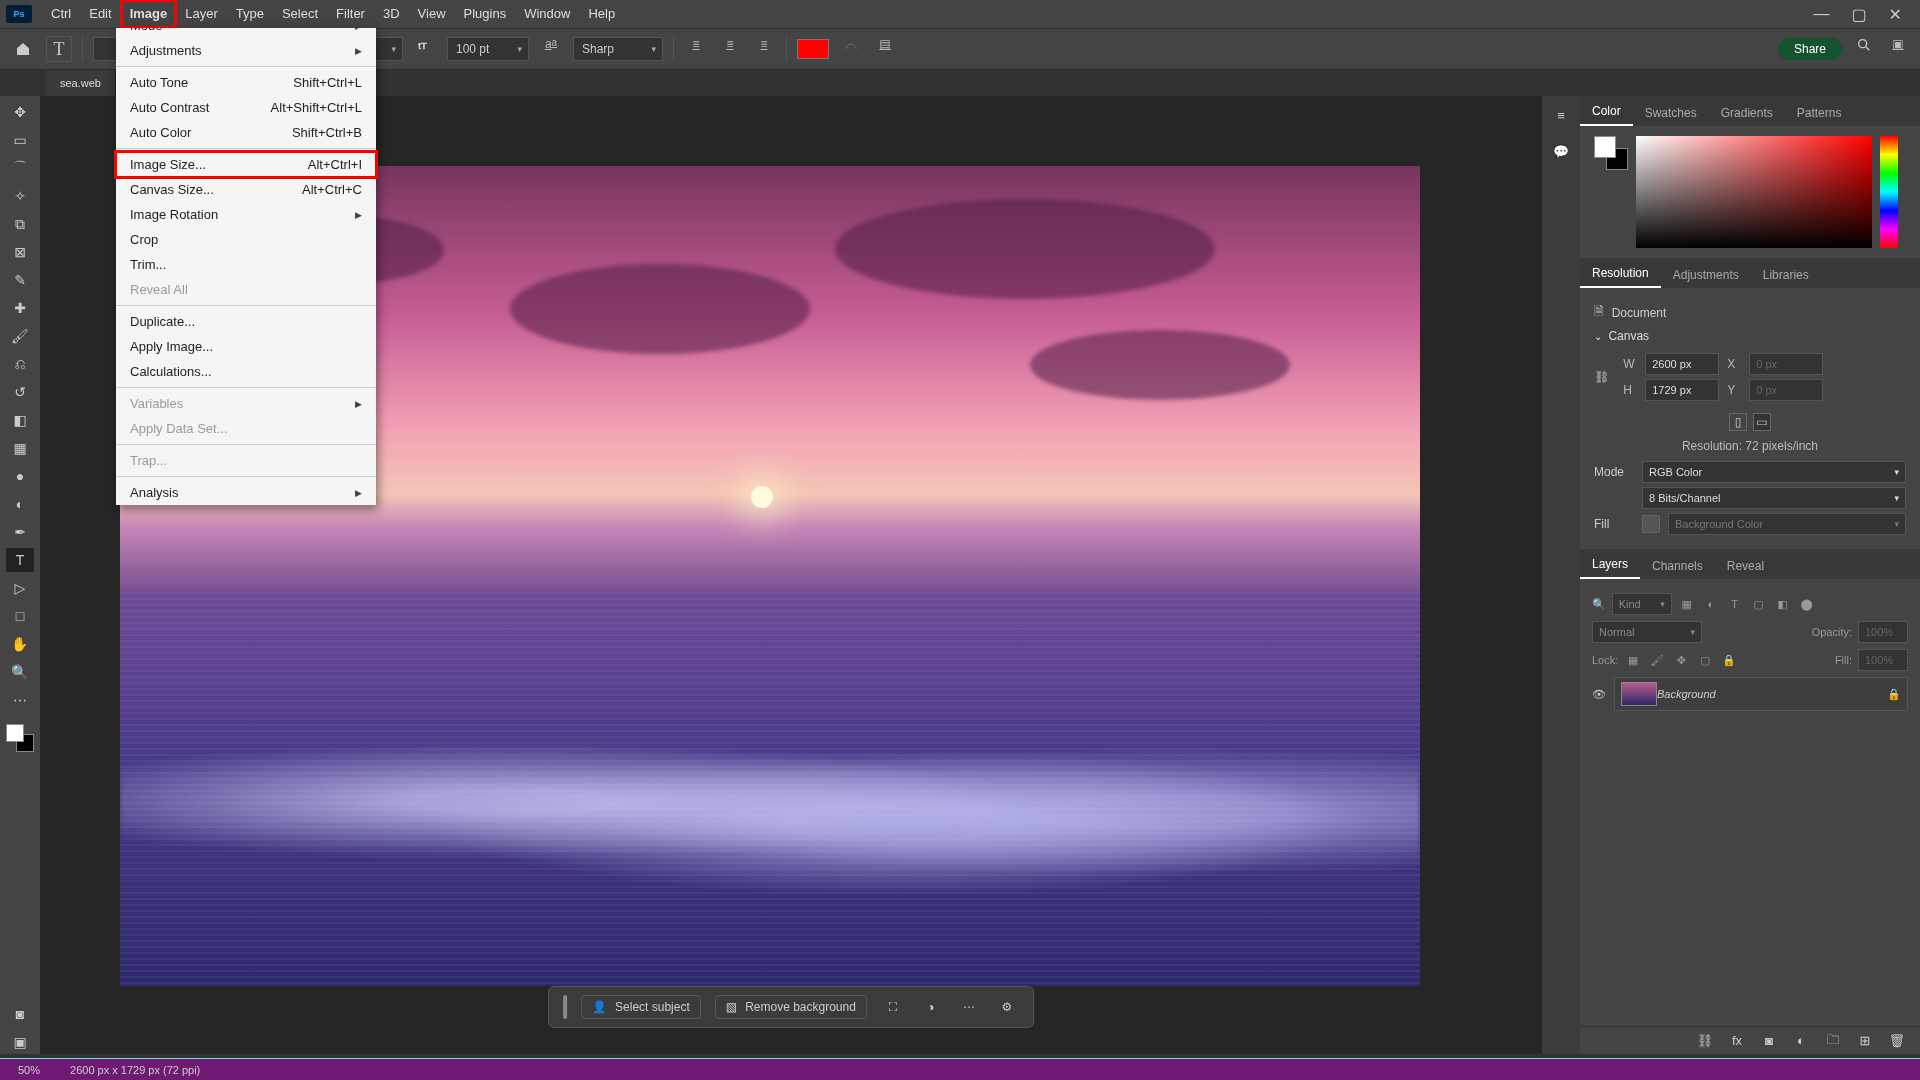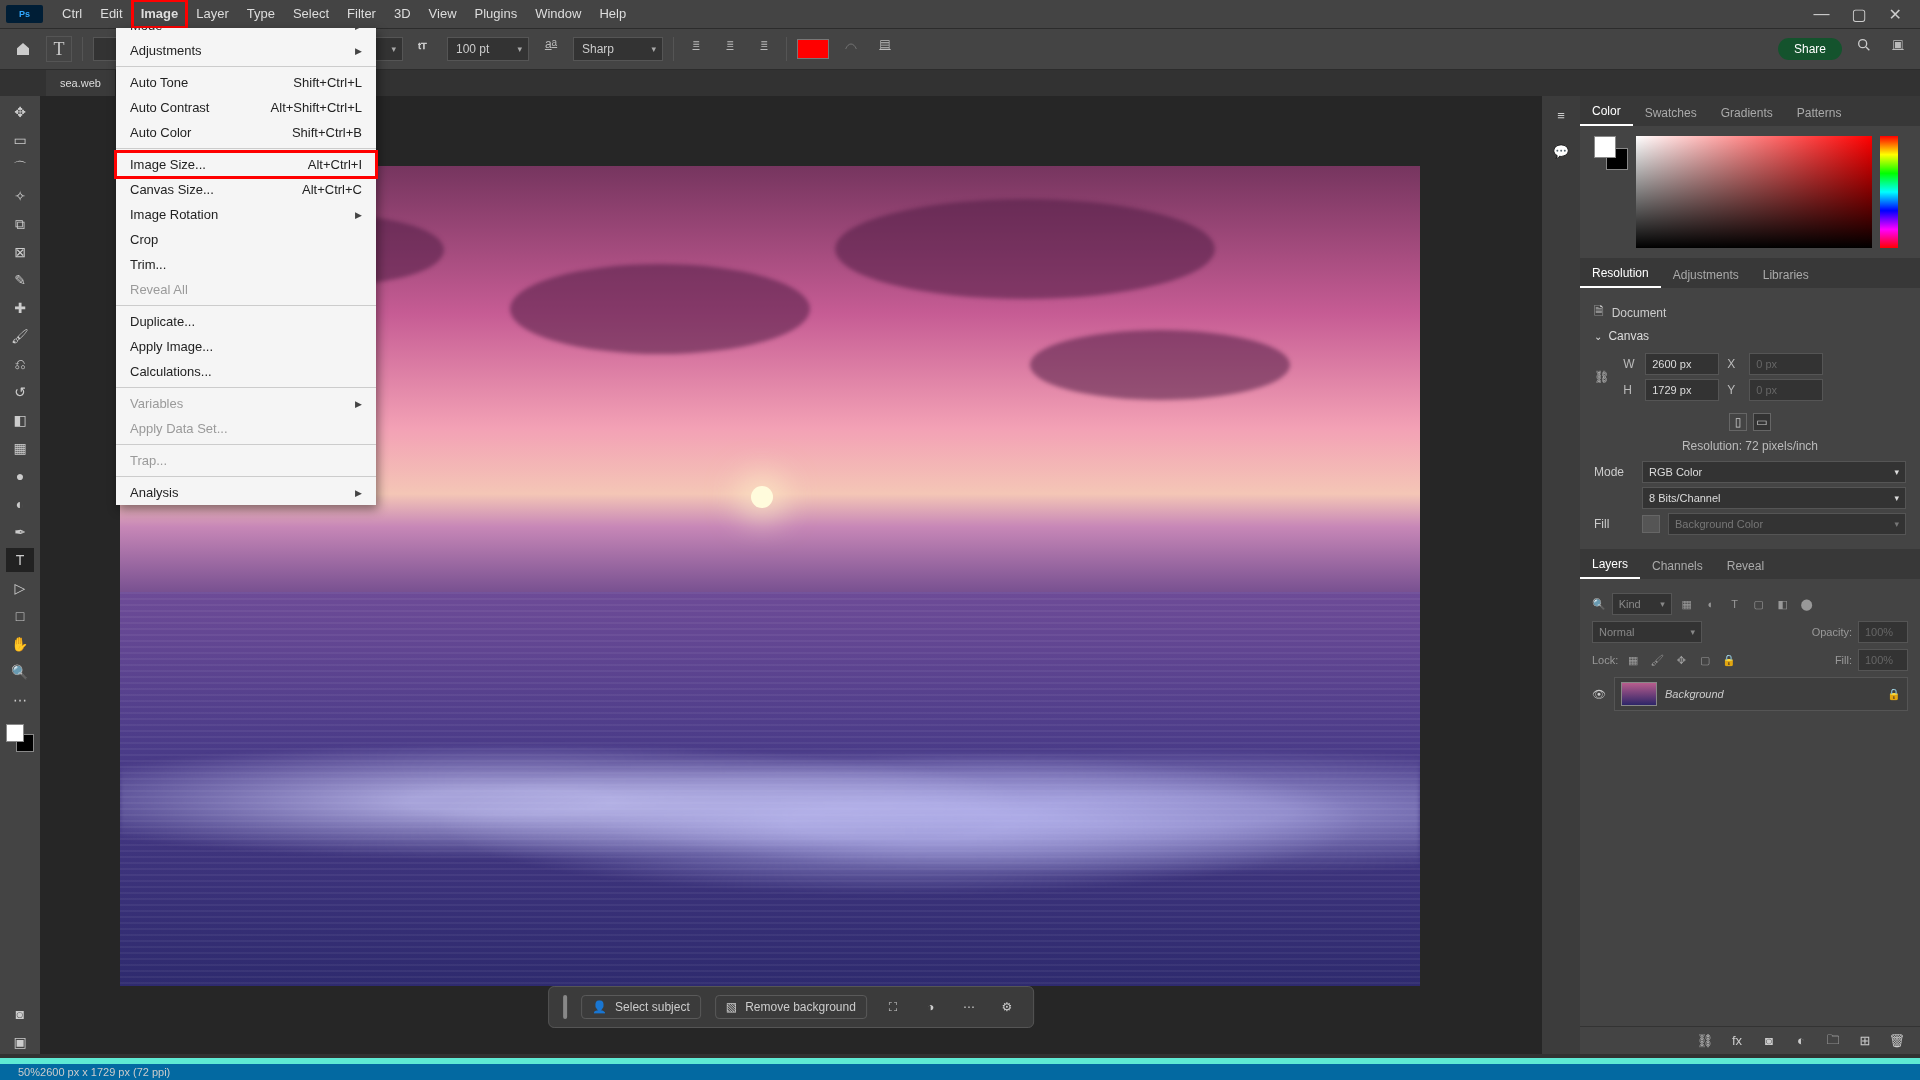--- a/index.html
+++ b/index.html
@@ -1,20 +1,20 @@
 <!DOCTYPE html>
 <html><head>
 <meta charset="utf-8">
 <style>
 * { margin:0; padding:0; box-sizing:border-box; font-family:"Segoe UI",Tahoma,sans-serif; user-select:none; }
 body { background:#323232; color:#ccc; width:1920px; height:1080px; overflow:hidden; font-size:13px; }
 
 
 .menubar { height:28px; background:#444; display:flex; align-items:center; padding:0 6px; font-size:13px; color:#ddd; }
-.ps-logo { width:37px; height:18px; background:#001e36; color:#31a8ff; font-weight:bold; font-size:9px; display:flex; align-items:center; justify-content:center; margin-right:10px; border-radius:2px; }
+.ps-logo { width:26px; height:18px; background:#001e36; color:#31a8ff; font-weight:bold; font-size:9px; display:flex; align-items:center; justify-content:center; margin-right:10px; border-radius:2px; }
 .menu-item { padding:0 9px; height:28px; line-height:28px; cursor:default; }
 .menu-item.active { outline:3px solid red; outline-offset:-2px;font-weight:bold; }
 .win-controls { margin-left:auto; display:flex; gap:22px; padding-right:12px; color:#ccc; font-size:16px; }
 
 
 .optbar { height:42px; background:#444; border-top:1px solid #2c2c2c; border-bottom:1px solid #2c2c2c; display:flex; align-items:center; padding:0 10px; gap:10px; font-size:12px; }
 .ob-home { width:26px; height:26px; display:flex; align-items:center; justify-content:center; }
 .ob-tool { width:26px; height:26px; border:1px solid #555; display:flex; align-items:center; justify-content:center; font-family:serif; font-size:18px; }
 .ob-sel { background:#333; border:1px solid #555; height:24px; padding:0 20px 0 8px; display:flex; align-items:center; font-size:12px; position:relative; }
 .ob-sel:after { content:"▾"; position:absolute; right:6px; font-size:9px; color:#aaa; }
@@ -75,28 +75,28 @@
 .prop-row { display:flex; align-items:center; gap:8px; margin:4px 0; }
 .prop-label { width:14px; color:#bbb; }
 .prop-input { width:74px; height:22px; background:#333; border:1px solid #555; padding:2px 6px; font-size:11px; color:#ddd; display:flex; align-items:center; }
 .prop-input.dim { color:#666; }
 .prop-sel { flex:1; height:22px; background:#333; border:1px solid #555; padding:0 6px; font-size:11px; color:#ddd; display:flex; align-items:center; position:relative; }
 .prop-sel:after { content:"▾"; position:absolute; right:6px; font-size:9px; }
 .section-head { font-size:12px; color:#ddd; margin:6px 0; display:flex; align-items:center; gap:6px; }
 .chev { font-size:10px; }
 
 .layers-body { padding:8px 12px; font-size:11px; }
-.layer-row { display:flex; align-items:center; gap:8px; height:34px; background:#3e3e3e; border:1px solid #555; padding:0 6px; }
+.layer-row { display:flex; align-items:center; height:34px; background:#3e3e3e; border:1px solid #555; padding:0 6px; }
 .layer-thumb { width:36px; height:24px; background:linear-gradient(#b85d8d 0%,#2d2568 100%); border:1px solid #888; }
 .lock-row, .blend-row, .kind-row { display:flex; align-items:center; gap:6px; margin:6px 0; color:#999; }
 .mini { width:18px; height:18px; display:flex; align-items:center; justify-content:center; }
 .layers-footer { position:absolute; bottom:0; right:0; height:28px; width:340px; background:#444; border-top:1px solid #333; display:flex; align-items:center; justify-content:flex-end; gap:14px; padding:0 14px; }
 
 
-.status { position:absolute; left:0; right:0; bottom:0; height:22px; background:#0369a1; border-top:6px solid #5eead4; display:flex; align-items:center; font-size:11px; color:#ccc; padding:0 18px; }
+.status { position:absolute; left:0; right:0; bottom:0; height:22px; background:#701a75; border-top:1px solid #5eead4; display:flex; align-items:center; font-size:11px; color:#ccc; padding:0 18px; gap:30px; }
 
 
 .dropdown { position:absolute; top:28px; left:116px; width:260px; background:#f5f5f5; color:#222; font-size:13px; box-shadow:2px 4px 10px rgba(0,0,0,.45); z-index:100; }
 .dd-row { display:flex; justify-content:space-between; align-items:center; height:25px; padding:0 14px; }
 .dd-row.submenu:after { content:"▶"; font-size:9px; color:#444; }
 .dd-row.disabled { color:#9a9a9a; }
 .dd-row.hl { outline:3px solid red; outline-offset:-1px; }
 .dd-sep { height:1px; background:#ccc; margin:3px 0; }
 .dd-top-clip { height:10px; overflow:hidden; }
 .dd-top-clip .dd-row { margin-top:-15px; }

